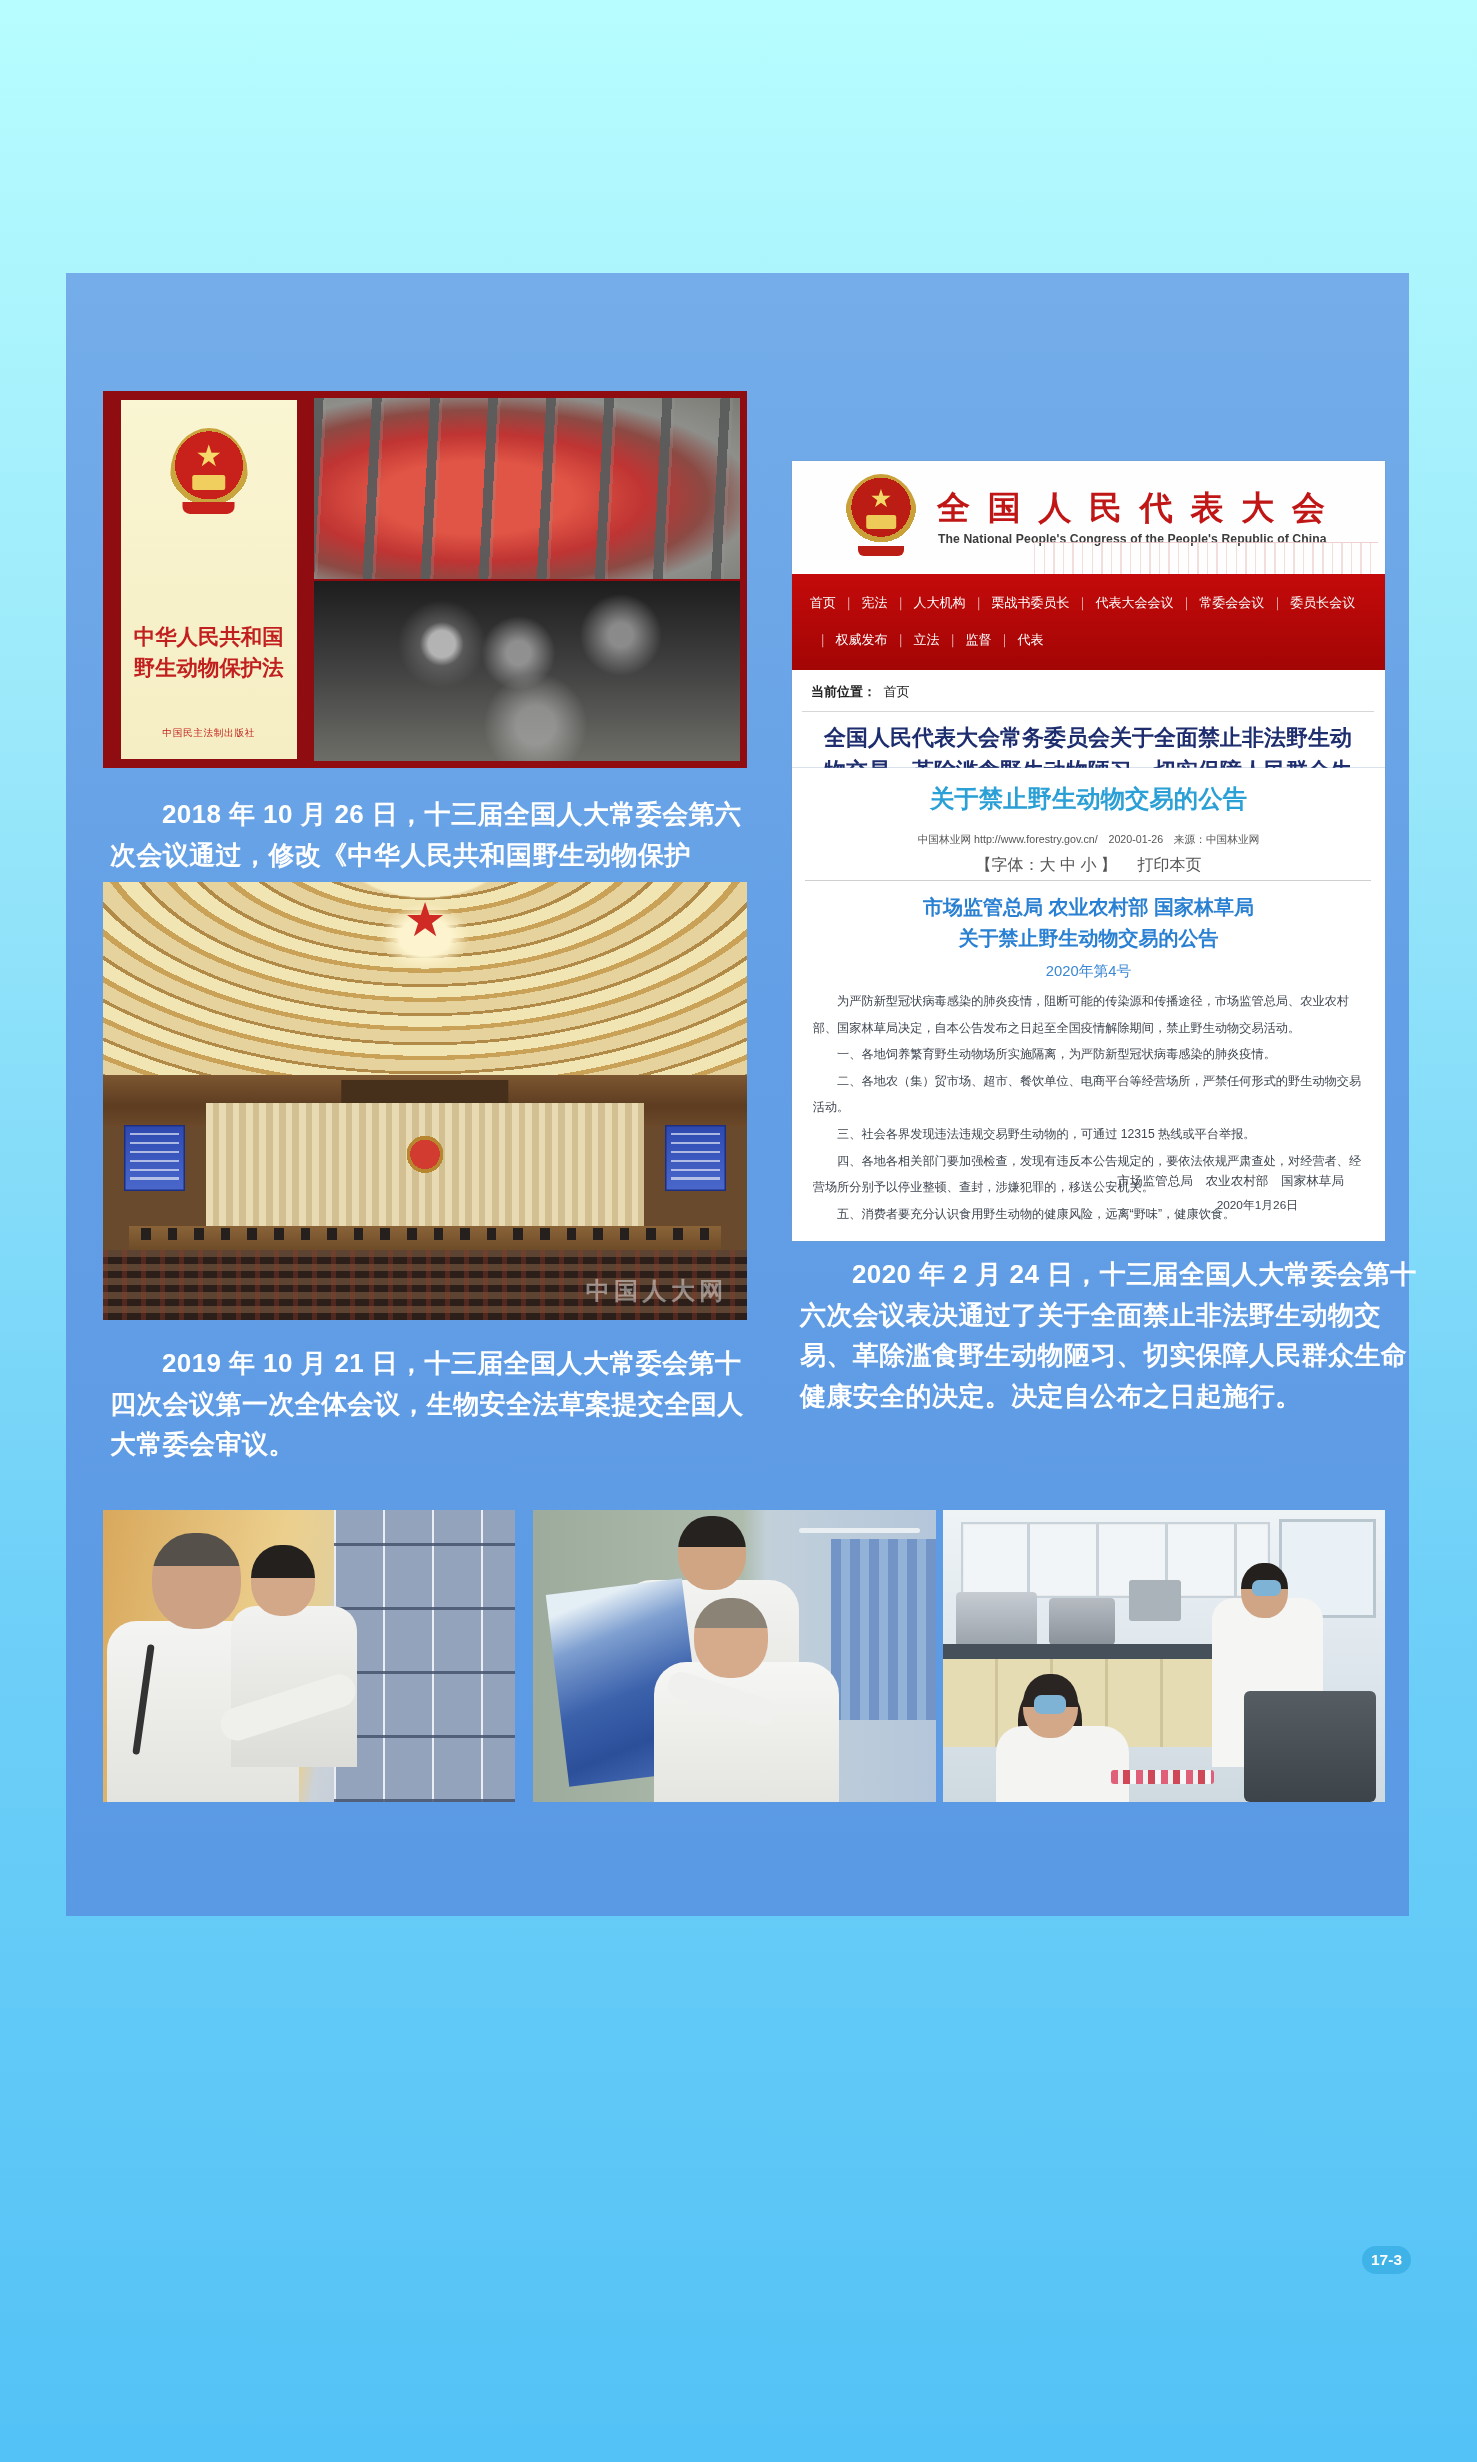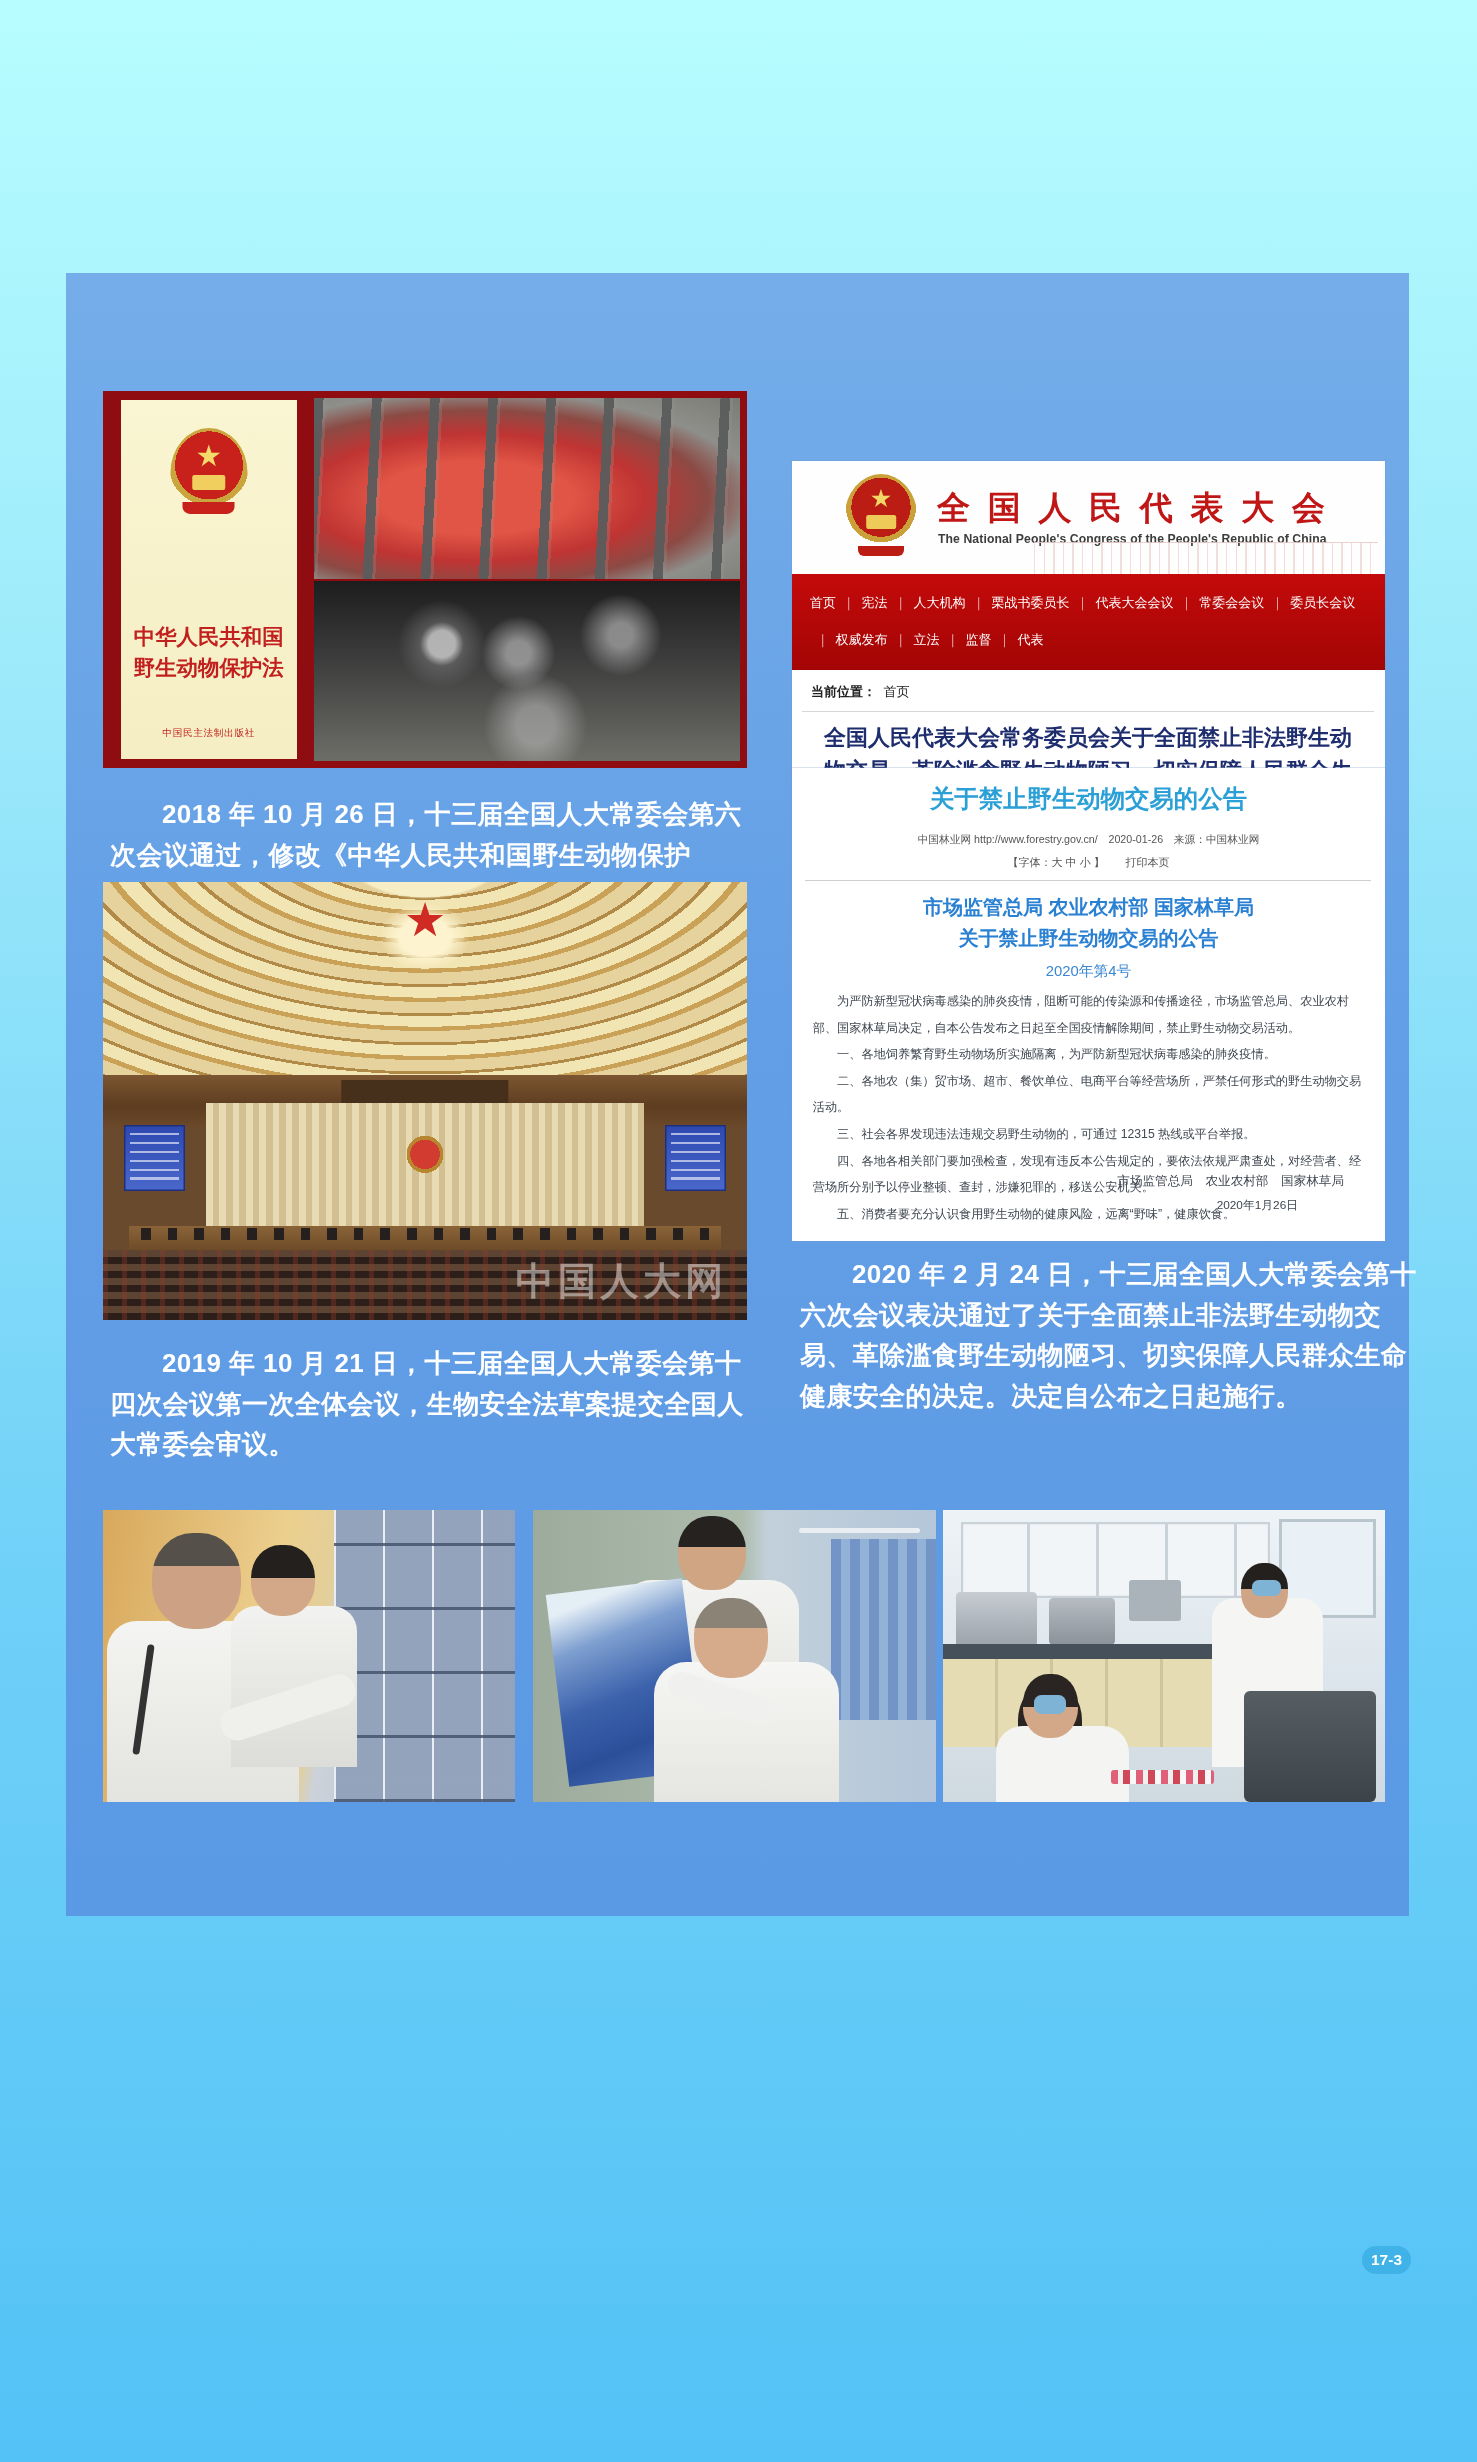--- a/index.html
+++ b/index.html
@@ -66,21 +66,21 @@
     background:repeating-linear-gradient(180deg,rgba(255,255,255,.85) 0 2.2px,transparent 2.2px 8.9px);opacity:.7;}
   .hall .dais{position:absolute;left:4%;top:78.5%;width:92%;height:5.5%;
     background:linear-gradient(180deg,#8a6338 0%,#6e4c28 100%);}
   .hall .dais .people{position:absolute;inset:8% 2% 40% 2%;
     background:repeating-linear-gradient(90deg,#25201d 0 9.6px,transparent 9.6px 26.6px);}
   .hall .audience{position:absolute;left:0;top:84%;width:100%;height:16%;
     background:
       repeating-linear-gradient(90deg,rgba(150,58,40,.35) 0 5.2px,transparent 5.2px 19px),
       repeating-linear-gradient(180deg,#5c4332 0 6.6px,#2c1f1a 6.6px 14px);}
   .hall .watermark{position:absolute;right:3%;bottom:3%;color:rgba(255,255,255,.45);
-    font-size:38px;font-weight:700;letter-spacing:4.4px;}
+    font-size:24px;font-weight:700;letter-spacing:4.4px;}
   
   .shot{position:absolute;background:#ffffff;}
   .npc{left:726px;top:188px;width:593px;height:313px;box-shadow:0 0 0 0.7px rgba(120,150,190,.4);}
   .npc-header{position:absolute;left:0;top:0;width:100%;height:113px;background:#fefefe;overflow:hidden;}
   .npc-emblem{position:absolute;left:53px;top:13.3px;width:72px;height:83px;
     background:radial-gradient(circle at 50% 40%,#bb1d15 0 29.6px,#c9a138 29.6px 35px,transparent 35px);
     border-radius:50% 50% 44% 44%;}
   .npc-emblem .star{position:absolute;left:50%;top:11.8px;transform:translateX(-50%);color:#f3d868;font-size:25px;line-height:1;}
   .npc-emblem .gate{position:absolute;left:50%;top:41px;transform:translateX(-50%);width:29.6px;height:13.3px;background:#eecb58;border-radius:2.2px;}
   .npc-emblem .ribbon{position:absolute;left:50%;bottom:1.5px;transform:translateX(-50%);width:46px;height:10.3px;background:#bb1d15;border-radius:0 0 5.9px 5.9px;}
@@ -97,21 +97,21 @@
   .npc-crumb{position:absolute;left:19px;top:222px;font-size:13px;color:#222;font-weight:700;}
   .npc-crumb .val{font-weight:400;margin-left:7.4px;}
   .npc-rule{position:absolute;left:10.3px;top:250px;width:572px;height:0;border-top:1.5px solid #d7d7d7;}
   .npc-decision{position:absolute;left:22px;top:260px;width:548px;text-align:center;color:#1d2d6e;
     font-family:"Liberation Serif",serif;font-weight:700;font-size:22px;line-height:1.5;}
   
   .notice{left:726px;top:495px;width:593px;height:473px;box-shadow:0 0 0 0.7px rgba(120,150,190,.4);}
   .notice-title{position:absolute;left:0;top:14.8px;width:100%;text-align:center;color:#2ba0d6;
     font-weight:700;font-size:24.4px;}
   .notice-meta{position:absolute;left:0;top:65px;width:100%;text-align:center;color:#555;font-size:10.7px;}
-  .notice-tools{position:absolute;left:0;top:87px;width:100%;text-align:center;color:#555;font-size:11px;}
+  .notice-tools{position:absolute;left:0;top:87px;width:100%;text-align:center;color:#555;font-size:16px;}
   .notice-tools .print{margin-left:20.7px;}
   .notice-rule{position:absolute;left:13.3px;top:112px;width:566px;border-top:0.7px solid #cfcfcf;}
   .notice-h1{position:absolute;left:0;top:124px;width:100%;text-align:center;color:#2a80d2;
     font-weight:700;font-size:20px;line-height:1.55;}
   .notice-no{position:absolute;left:0;top:194px;width:100%;text-align:center;color:#3a87d4;font-size:14.8px;}
   .notice-body{position:absolute;left:20.7px;top:220px;width:551px;color:#3f4650;font-size:12.2px;line-height:2.18;}
   .notice-body p{margin:0;text-indent:2em;}
   .notice-sign{position:absolute;right:41px;top:405px;color:#3f4650;font-size:12.6px;}
   .notice-date{position:absolute;right:87px;top:430px;color:#3f4650;font-size:11.8px;}
   

